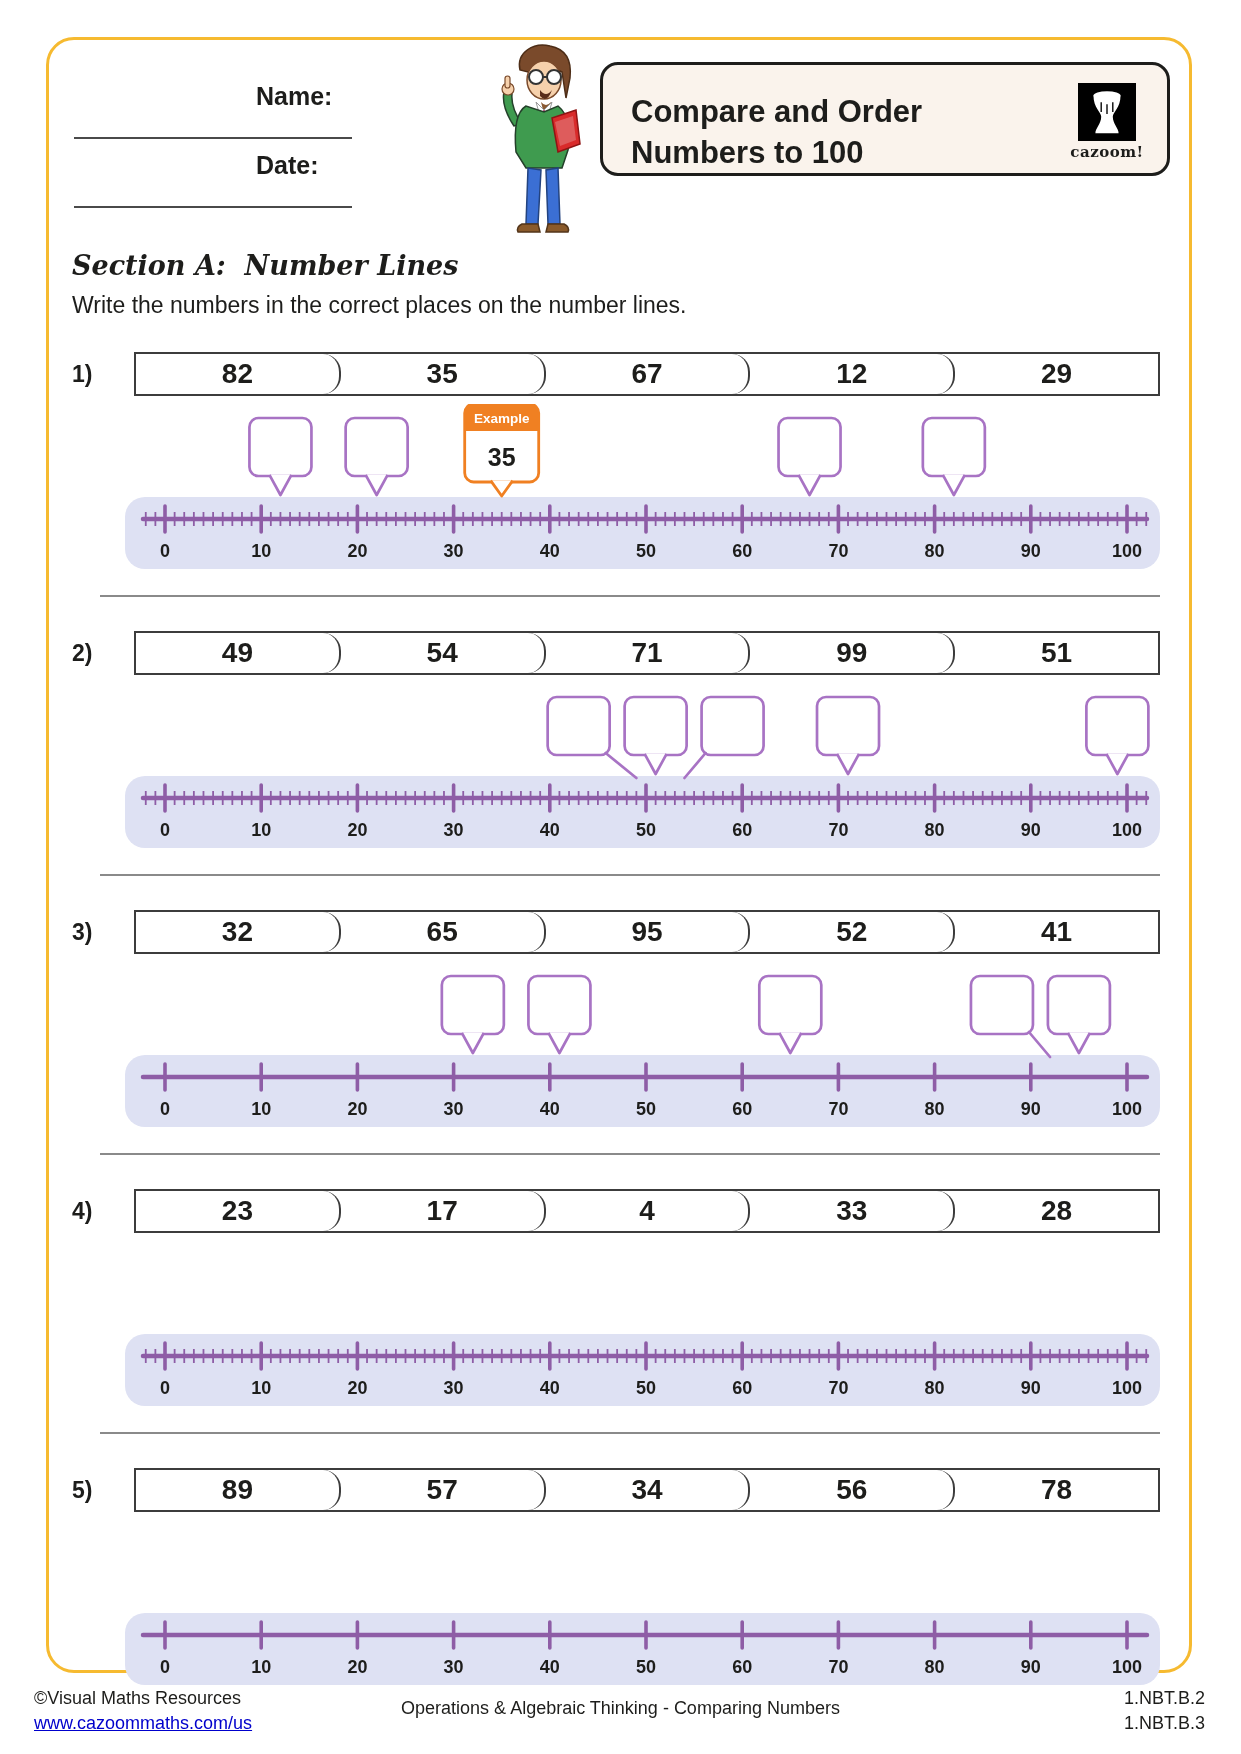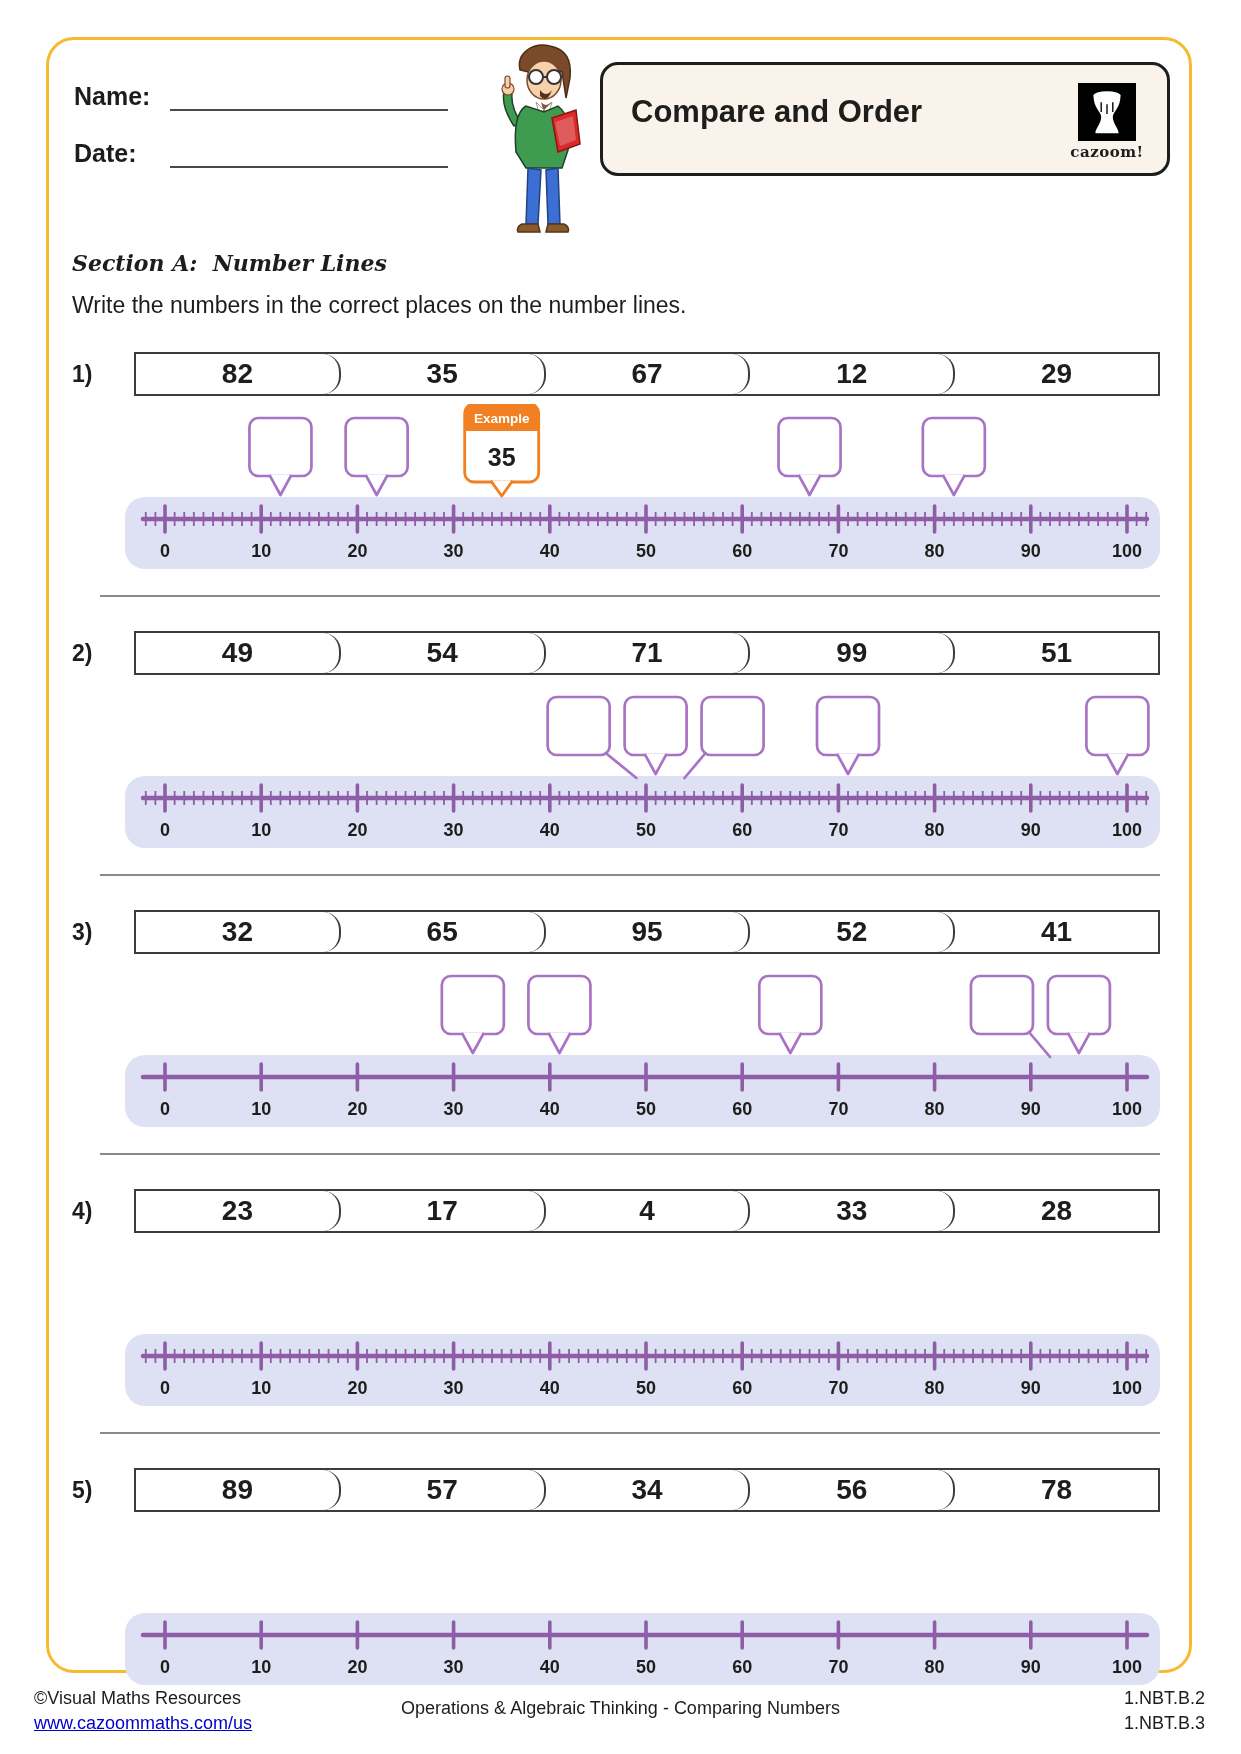--- a/index.html
+++ b/index.html
@@ -7,36 +7,36 @@
     width:1241px;height:1754px;position:relative;background:#ffffff;
     font-family:"Liberation Sans",sans-serif;color:#1d1d1b;
     -webkit-font-smoothing:antialiased;
   }
   .page-border{
     position:absolute;left:46px;top:37px;width:1140px;height:1630px;
     border:3px solid #f6ba30;border-radius:28px;pointer-events:none;
   }
   
   .who{position:absolute;left:74px;top:82px;}
-  .field{display:flex;align-items:flex-end;margin-bottom:28px;}
+  .field{display:flex;align-items:flex-end;margin-bottom:12px;flex-direction:column;}
   .field .lbl{font-size:25px;font-weight:bold;width:96px;}
   .field .line{display:inline-block;width:278px;border-bottom:2px solid #4a4a4a;height:26px;}
   .teacher{position:absolute;left:486px;top:40px;width:104px;height:198px;}
   .titlebox{
     position:absolute;left:600px;top:62px;width:570px;height:114px;
     background:#faf3ec;border:3px solid #1d1d1b;border-radius:18px;box-sizing:border-box;
   }
   .titletext{position:absolute;left:28px;top:26px;font-size:31px;font-weight:bold;line-height:41px;}
   .logo{position:absolute;right:12px;top:18px;width:96px;text-align:center;}
   .logo .drum{width:58px;height:58px;margin:0 auto;}
   .logo .logotext{font-family:"DejaVu Serif",serif;font-weight:bold;font-size:15px;margin-top:2px;letter-spacing:.5px;}
   
   .section-head{
     position:absolute;left:72px;top:250px;
-    font-family:"DejaVu Serif",serif;font-style:italic;font-weight:bold;font-size:22px;white-space:pre;
+    font-family:"DejaVu Serif",serif;font-style:italic;font-weight:bold;font-size:27px;white-space:pre;
   }
   .instruction{position:absolute;left:72px;top:292px;font-size:23px;font-weight:normal;}
   
   #problems{position:absolute;left:72px;top:352px;width:1088px;}
   .num-row{display:flex;align-items:center;margin-bottom:8px;}
   .q-label{width:62px;font-size:23px;font-weight:bold;}
   .num-table{flex:1;display:flex;border:2px solid #3c3c3c;height:40px;background:#fff;}
   .num-cell{
     flex:1;display:flex;align-items:center;justify-content:center;
     font-size:28px;font-weight:bold;border-right:2px solid #3c3c3c;border-radius:18px;
@@ -97,20 +97,21 @@
     <path d="M60 130 L62 184 L74 184 L72 128 Z" fill="#3b6fd4" stroke="#23437f" stroke-width="1.5"></path>
 
     <path d="M36 184 L52 184 L54 192 L32 192 Q30 187 36 184 Z" fill="#8a5a2b" stroke="#53351a" stroke-width="1.5"></path>
     <path d="M62 184 L78 184 Q84 187 82 192 L60 192 Z" fill="#8a5a2b" stroke="#53351a" stroke-width="1.5"></path>
   </svg>
 </div>
 
 <div class="titlebox">
   <div class="titletext">
     <div>Compare and Order</div>
+    <div>Numbers to 100</div>
   </div>
   <div class="logo">
     <div class="drum">
       <svg viewBox="0 0 60 60" width="58" height="58">
         <rect x="0" y="0" width="60" height="60" fill="#000000"></rect>
         <ellipse cx="30" cy="13" rx="14" ry="4.5" fill="#ffffff"></ellipse>
         <path d="M16 13 C16 26 24 30 24 35 C24 42 18 47 18 52 L42 52 C42 47 36 42 36 35 C36 30 44 26 44 13 Z" fill="#ffffff"></path>
         <line x1="24" y1="20" x2="24" y2="30" stroke="#000" stroke-width="1.4"></line>
         <line x1="30" y1="22" x2="30" y2="32" stroke="#000" stroke-width="1.4"></line>
         <line x1="36" y1="20" x2="36" y2="30" stroke="#000" stroke-width="1.4"></line>

